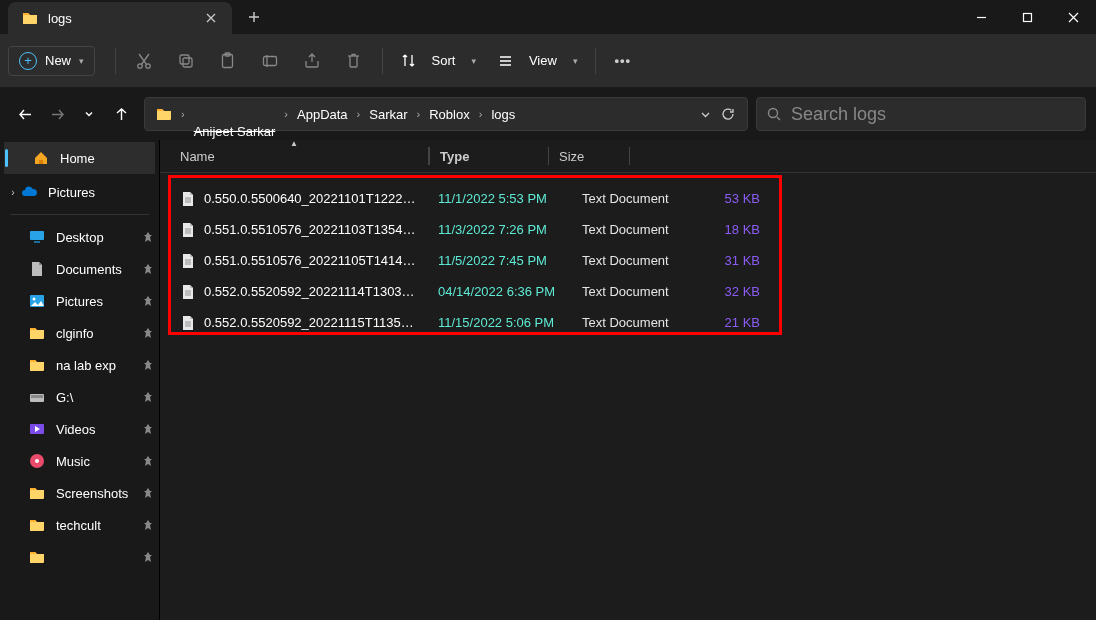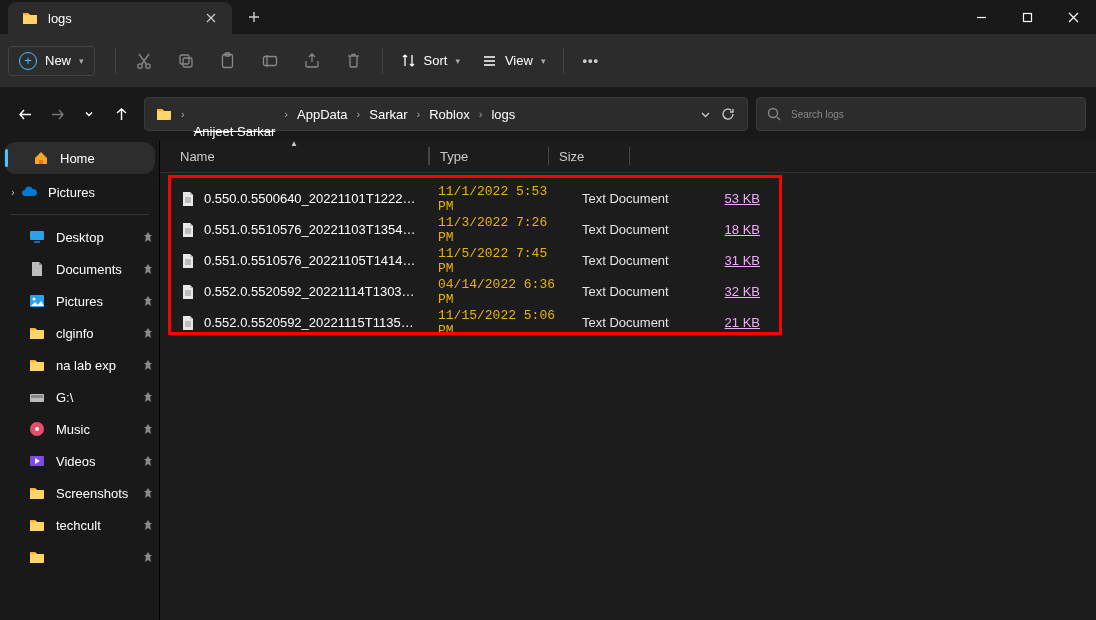--- a/index.html
+++ b/index.html
@@ -94,21 +94,21 @@
     width:1px; height:26px; background:#444;
     margin: 0 6px;
   }
   .t-icon-btn {
     width: 40px; height: 40px;
     display:flex; align-items:center; justify-content:center;
     color:#888;
     cursor:pointer;
   }
   .sort-btn, .view-btn {
-    display:flex; align-items:center; gap:8px;
+    display:flex; align-items:center; gap:16px;
     padding: 6px 10px;
     color:#fff;
     cursor:pointer;
   }
   .sort-btn .caret, .view-btn .caret { color:#aaa; font-size:9px; }
   .more-btn {
     padding: 6px 10px;
     color:#ccc;
     cursor:pointer;
     font-weight:bold;
@@ -177,21 +177,21 @@
     align-items:center;
     padding: 0 10px;
     gap:10px;
   }
   .searchbox input {
     background: transparent;
     border:none;
     outline:none;
     color:#3b82f6;
     flex:1;
-    font-size:10px;
+    font-size:18px;
   }
   .searchbox input::placeholder { color:#888; }
   .searchbox .sicon { color:#888; }
 
   
   .body {
     display:flex;
     height: calc(100% - 34px - 54px - 52px);
     background:#191919;
   }
@@ -217,21 +217,21 @@
   .side-item .expand {
     position:absolute;
     left:6px;
     color:#ccc;
     font-size:10px;
     width:14px;
     text-align:center;
   }
   .side-item.selected {
     background: #2d2d2d;
-    border-radius:12px;
+    border-radius:0;
   }
   .side-item.selected::before {
     content:'';
     position:absolute;
     left:1px; top:7px; bottom:7px;
     width:3px;
     background:#4cc2ff;
     border-radius:2px;
   }
   .side-item .sicon {
@@ -264,21 +264,21 @@
   .col {
     padding: 0 10px;
     position:relative;
     cursor:pointer;
     height:100%;
     display:flex;
     align-items:center;
   }
   .col.name { width: 268px; padding-left:20px; position:relative;}
   .col.date { width: 144px; }
-  .col.type { width: 118px; }
+  .col.type { width: 118px; font-weight: bold; }
   .col.size { width: 80px; justify-content: flex-start; }
   .col-divider {
     width:1px;
     background:#444;
     height: 18px;
     align-self:center;
   }
   .sort-indicator {
     position:absolute;
     left: 130px;
@@ -307,23 +307,23 @@
   }
   .file-row .cell { padding: 0 10px; }
   .file-row .cell.name {
     width: 268px; padding-left: 20px;
     display:flex; align-items:center; gap:8px;
     overflow:hidden; white-space:nowrap;
   }
   .file-row .cell.name .filetext {
     overflow:hidden; text-overflow:ellipsis;
   }
-  .file-row .cell.date { width: 144px; color:#eab308;font-family:Liberation Mono, monospace; }
+  .file-row .cell.date { width: 144px; color:#5eead4; }
   .file-row .cell.type { width: 118px; color:#e5e5e5; }
-  .file-row .cell.size { width: 80px; text-align:right; color:#f0abfc;text-decoration:underline; }
+  .file-row .cell.size { width: 80px; text-align:right; color:#8b5cf6; }
 
   .file-icon {
     width:16px; height:16px;
     flex-shrink:0;
     display:flex; align-items:center; justify-content:center;
   }
 
   svg { display:block; }
 </style>
 </head>
@@ -606,39 +606,39 @@
     <span>G:\</span>
     <span class="pin">
       <svg width="10" height="10" viewBox="0 0 10 10" fill="#888">
               <path d="M5 0l2 3h2L7 5l1 5-3-2-3 2 1-5L1 3h2z"></path>
             </svg>
     </span>
         </div>
         <div class="side-item">
     <span class="sicon">
             <svg width="16" height="16" viewBox="0 0 16 16">
+              <rect x="1" y="3" width="14" height="10" rx="1" fill="#7b4ce8"></rect>
+              <path fill="#fff" d="M6 5v6l5-3z"></path>
+            </svg>
+          </span>
+    <span>Videos</span>
+    <span class="pin">
+      <svg width="10" height="10" viewBox="0 0 10 10" fill="#888">
+              <path d="M5 0l2 3h2L7 5l1 5-3-2-3 2 1-5L1 3h2z"></path>
+            </svg>
+    </span>
+        </div>
+        <div class="side-item">
+    <span class="sicon">
+            <svg width="16" height="16" viewBox="0 0 16 16">
               <circle cx="8" cy="8" r="7" fill="#e84c6a"></circle>
               <circle cx="8" cy="8" r="2" fill="#fff"></circle>
             </svg>
           </span>
     <span>Music</span>
-    <span class="pin">
-      <svg width="10" height="10" viewBox="0 0 10 10" fill="#888">
-              <path d="M5 0l2 3h2L7 5l1 5-3-2-3 2 1-5L1 3h2z"></path>
-            </svg>
-    </span>
-        </div>
-        <div class="side-item">
-    <span class="sicon">
-            <svg width="16" height="16" viewBox="0 0 16 16">
-              <rect x="1" y="3" width="14" height="10" rx="1" fill="#7b4ce8"></rect>
-              <path fill="#fff" d="M6 5v6l5-3z"></path>
-            </svg>
-          </span>
-    <span>Videos</span>
     <span class="pin">
       <svg width="10" height="10" viewBox="0 0 10 10" fill="#888">
               <path d="M5 0l2 3h2L7 5l1 5-3-2-3 2 1-5L1 3h2z"></path>
             </svg>
     </span>
         </div>
         <div class="side-item">
     <span class="sicon">
             <svg width="16" height="16" viewBox="0 0 16 16">
               <path fill="#ffd56a" d="M1 3h5l2 2h7v8a1 1 0 0 1-1 1H1z"></path>

